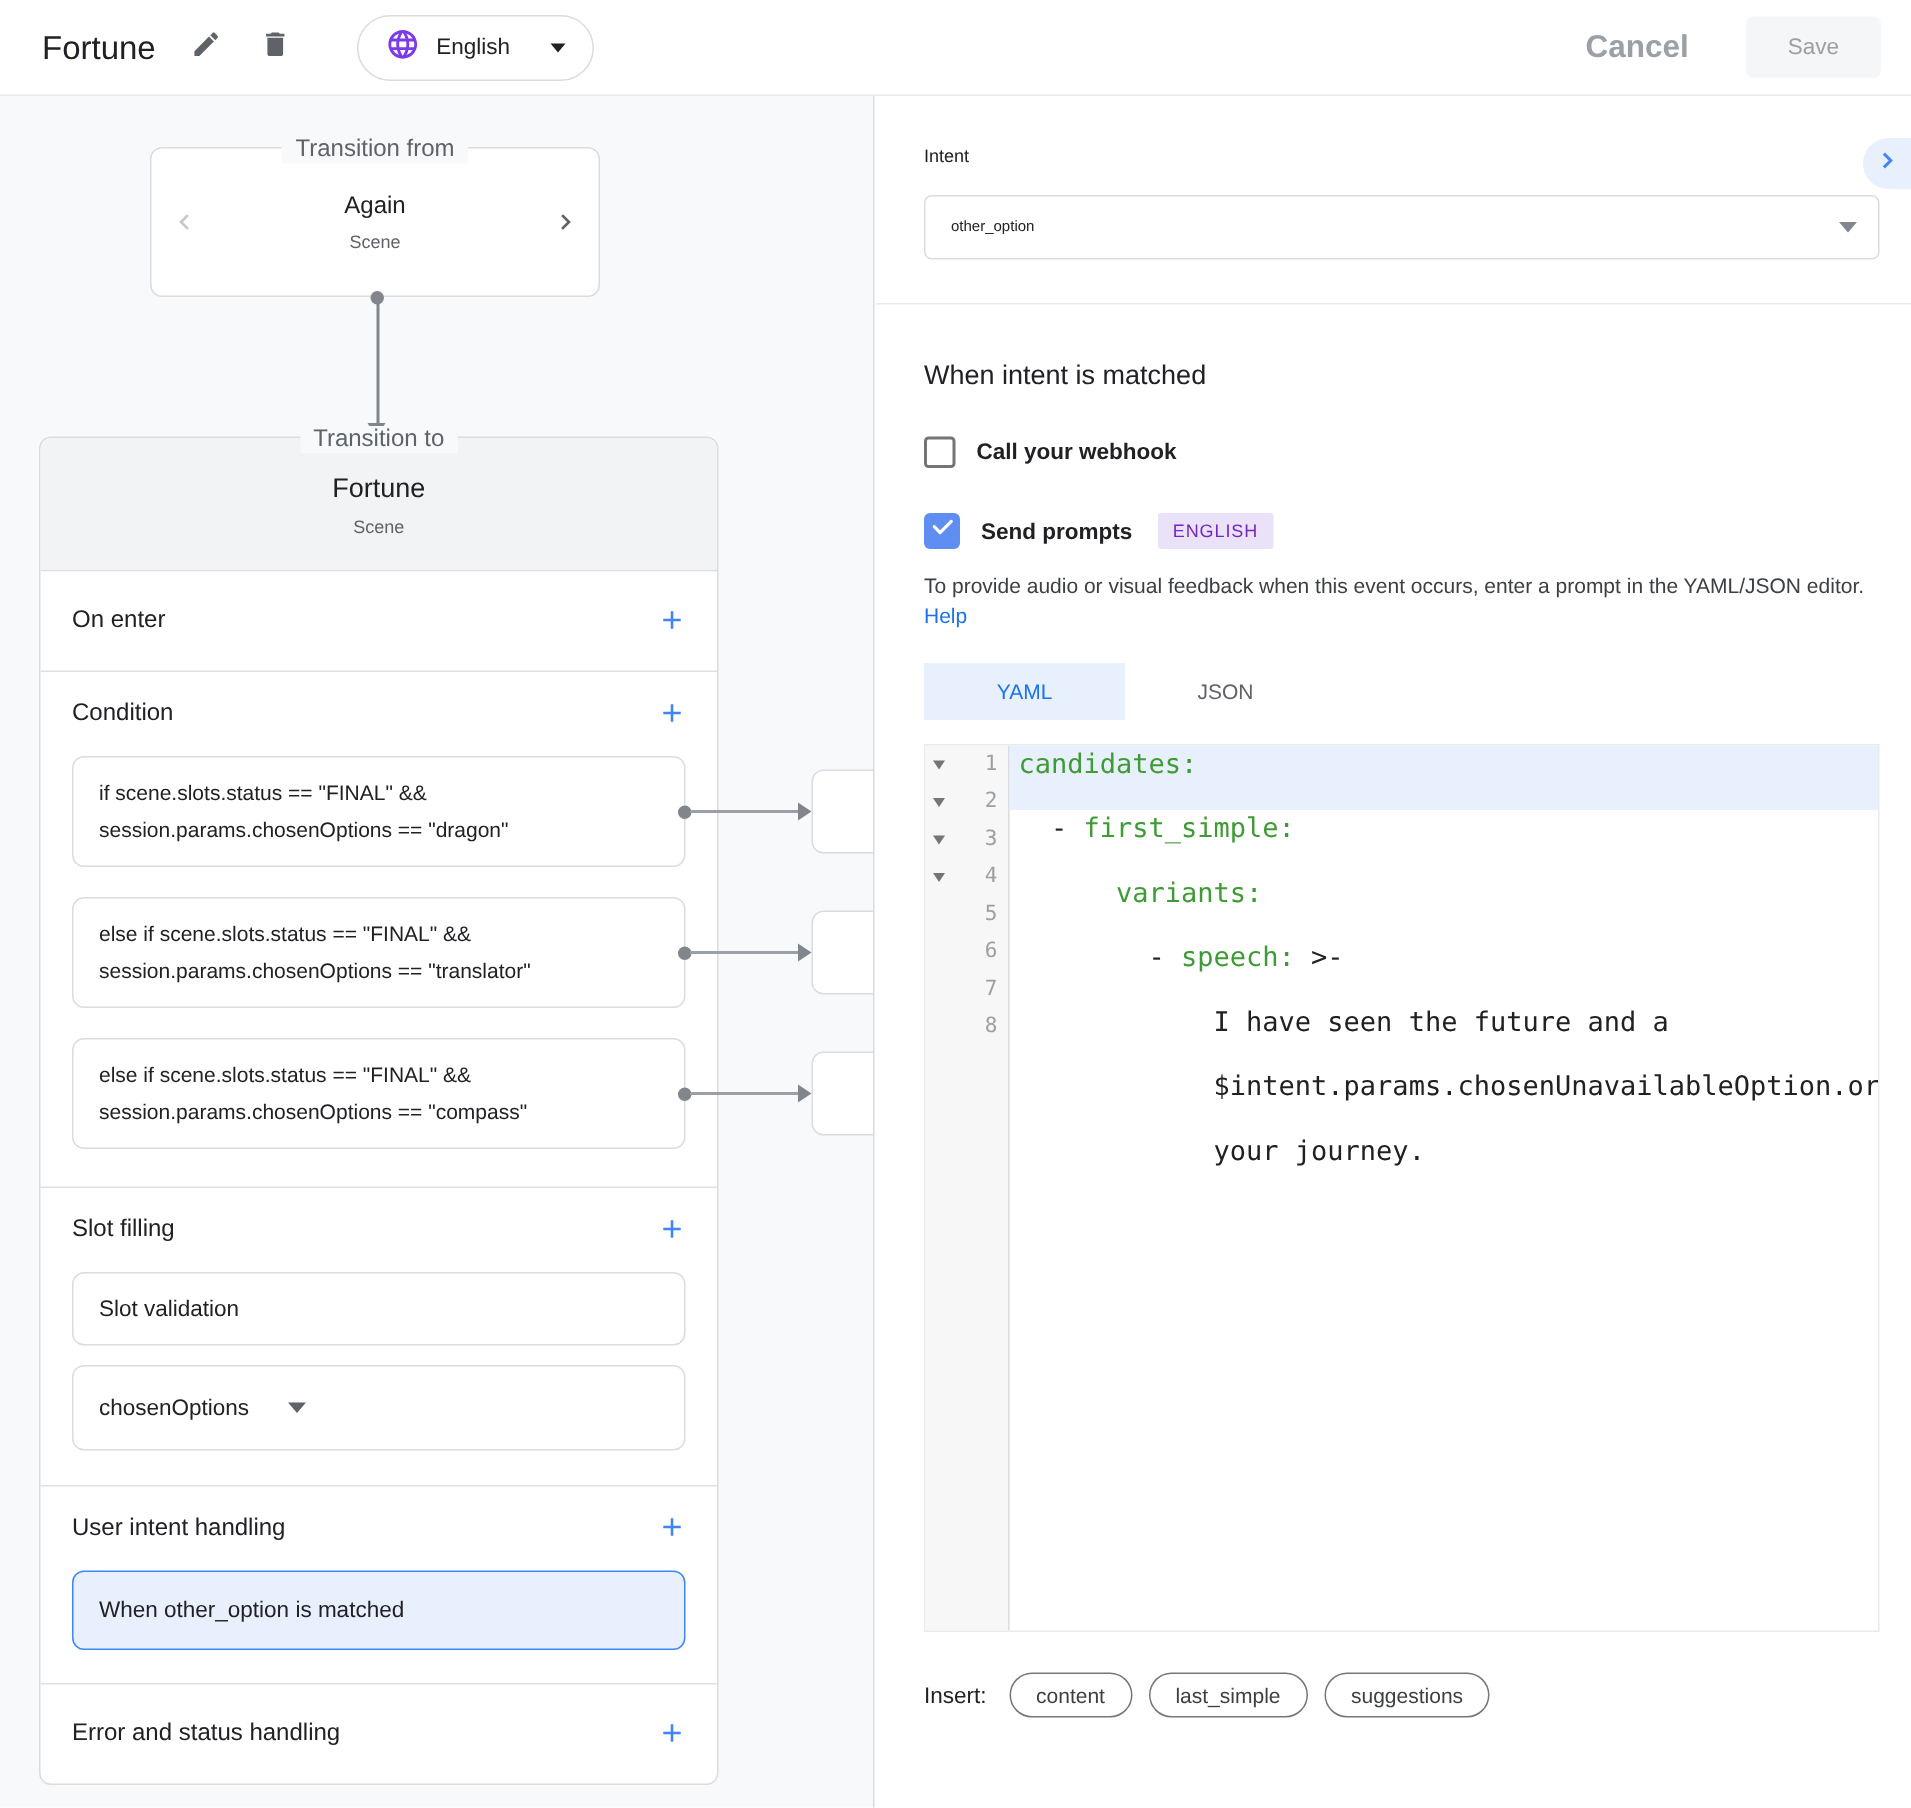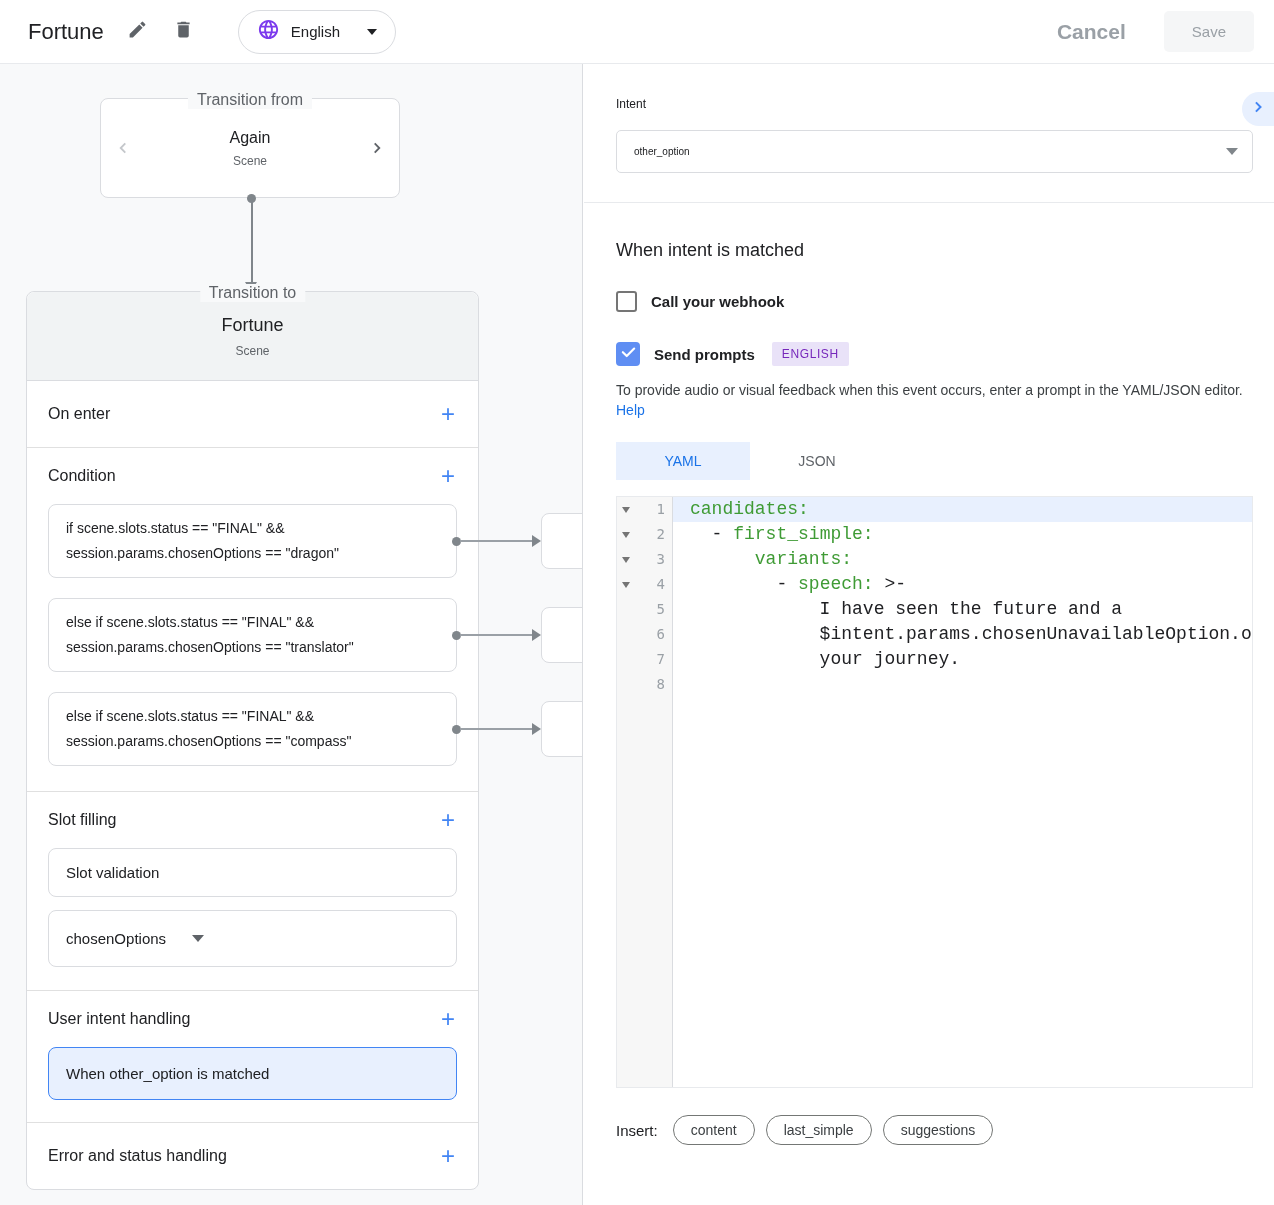--- a/index.html
+++ b/index.html
@@ -104,21 +104,21 @@
   .tab.inactive { color:#5f6368; }
 
   .editor { margin-top:16px; height:592px; border:1px solid #e8eaed; display:flex; background:#fff; overflow:hidden; }
   .gutter { width:56px; flex:none; background:#f7f7f7; border-right:1px solid #dadce0; }
   .gut-row { height:25px; position:relative; }
   .gut-num { position:absolute; right:7px; top:0; line-height:25px; font-size:14px; color:#9aa0a6;
              font-family:"DejaVu Sans Mono", monospace; }
   .fold { position:absolute; left:5px; top:10px; width:0; height:0;
           border-left:4.5px solid transparent; border-right:4.5px solid transparent; border-top:6px solid #757575; }
   .code-area { flex:1; overflow:hidden; font-family:"DejaVu Sans Mono", monospace; font-size:18px; }
-  .code-line { height:25px; line-height:25px; white-space:pre; padding-left:17px; color:#202124;font-family:Liberation Mono, monospace; }
+  .code-line { height:43px; line-height:25px; white-space:pre; padding-left:6px; color:#202124; }
   .code-line.hl { background:#e8f0fe; }
   .tok-key { color:#3f9b35; }
 
   .insert-row { margin-top:27px; display:flex; align-items:center; }
   .insert-label { font-size:15px; color:#202124; margin-right:15px; }
   .chip { border:1px solid #747775; border-radius:15px; padding:6px 17px; font-size:14px; color:#3c4043;
           margin-right:11px; cursor:pointer; background:#fff; }
 </style>
 </head>
 <body>

